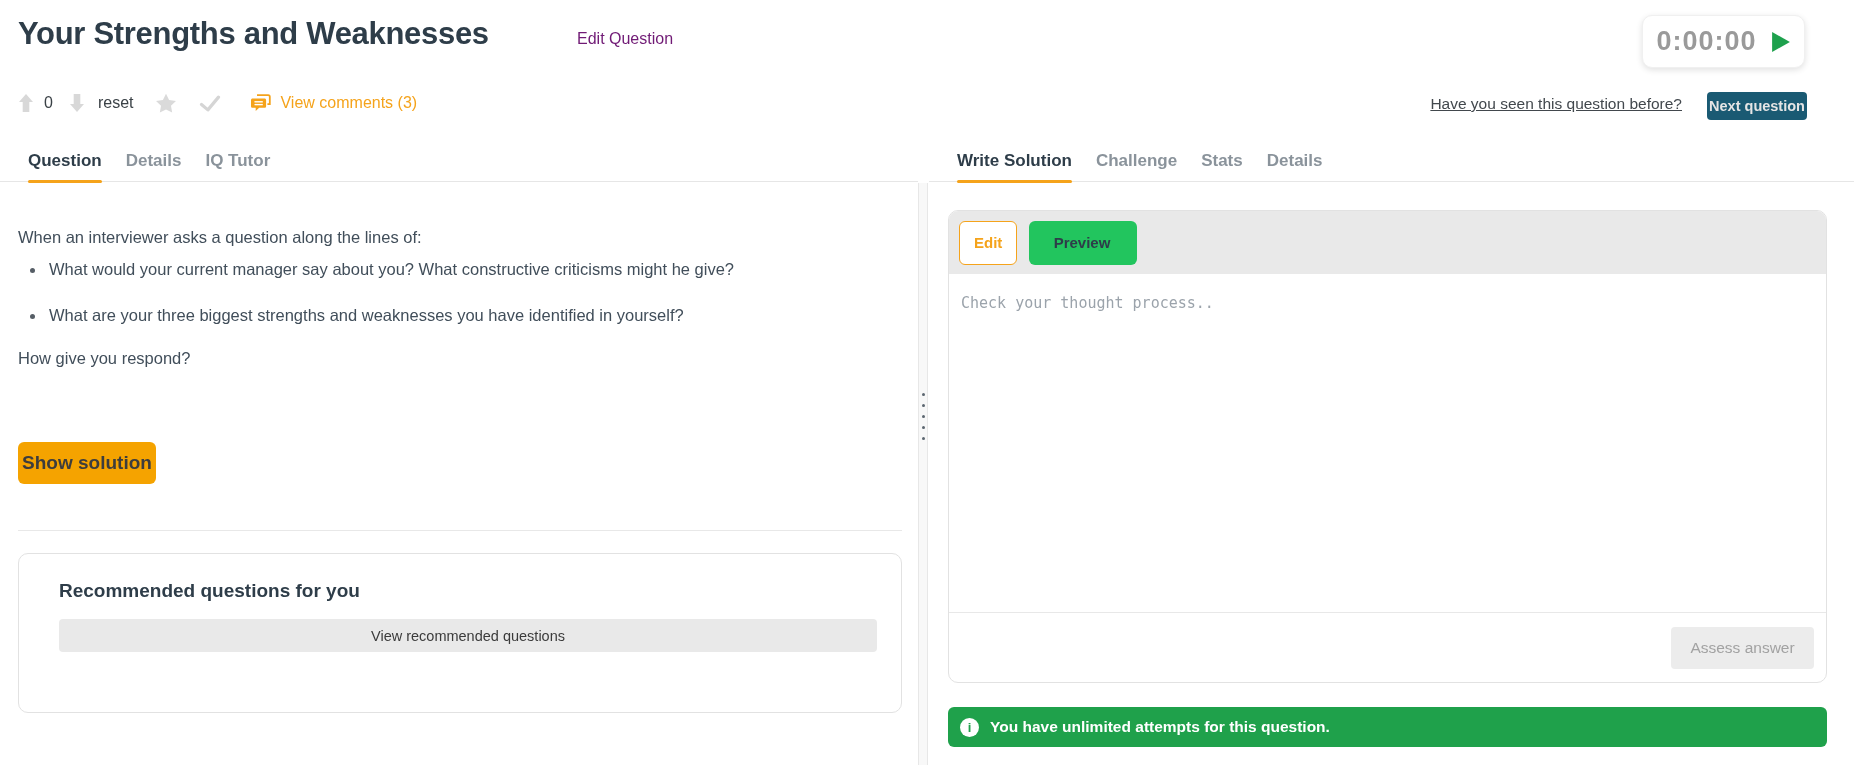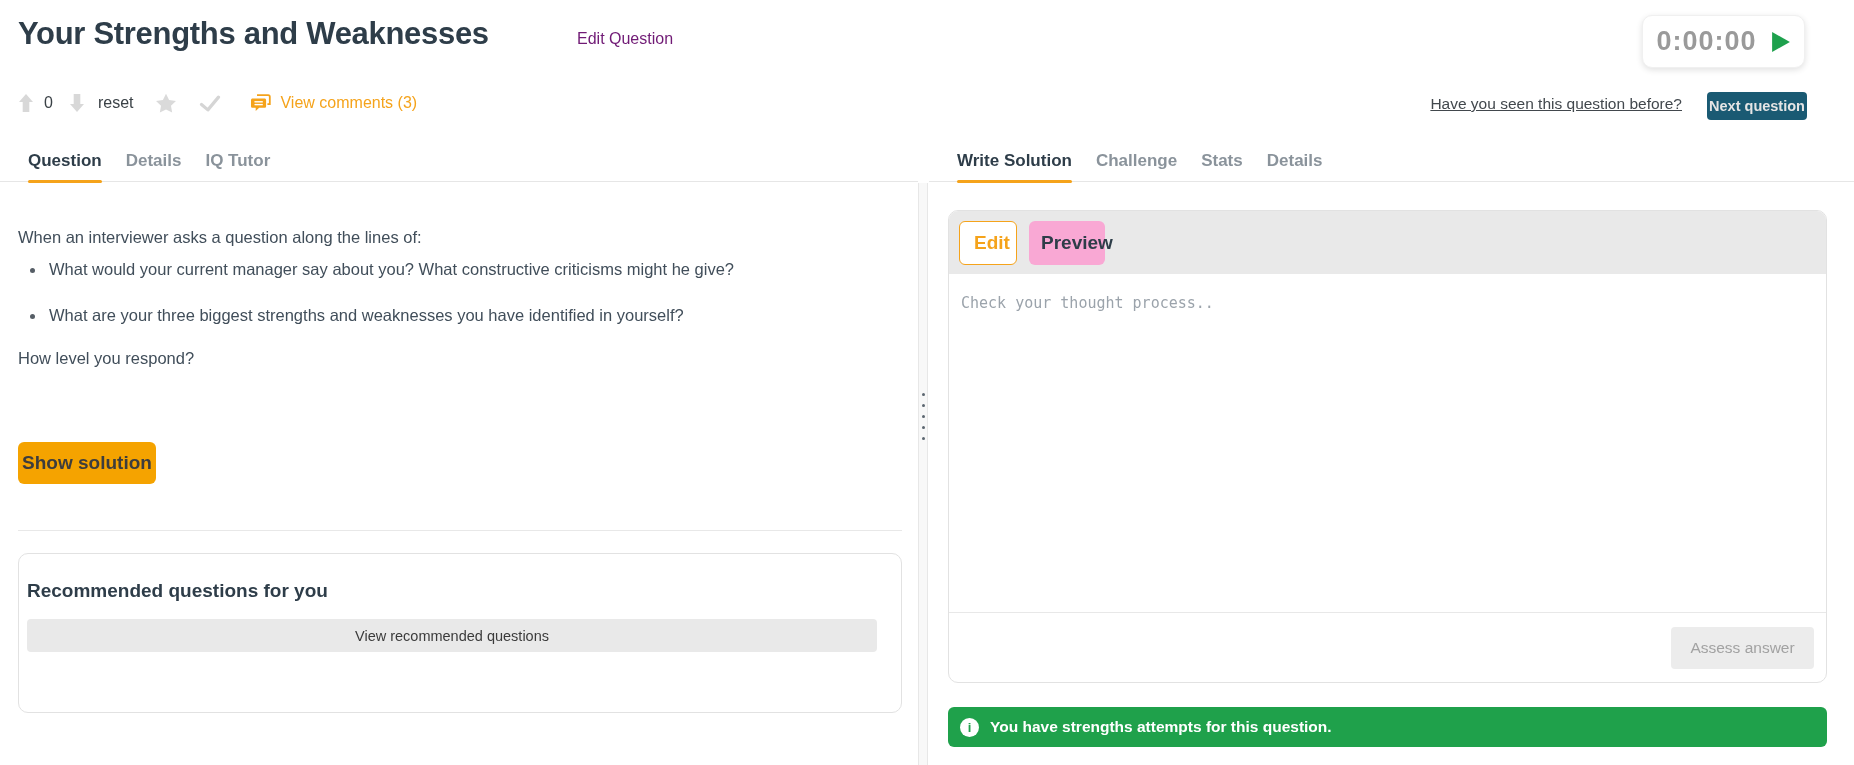--- a/index.html
+++ b/index.html
@@ -49,32 +49,32 @@
   .q-bullet { left:30px; display:flex; gap:14px; font-size:16.5px; color:#414e5a; align-items:flex-start; }
   .q-bullet .dot { width:5px; height:5px; border-radius:50%; background:#565e66; margin-top:8px; flex:none; }
   .q-b1 { top:260px; } .q-b2 { top:306px; }
   .q-outro { left:18px; top:349px; font-size:16.5px; color:#414e5a; }
 
   .show-solution { left:18px; top:442px; width:138px; height:42px; background:#f5a300; border:none; border-radius:6px;
     font-family:inherit; font-size:19px; font-weight:600; color:#3d3d3d; cursor:pointer; }
 
   .left-divider { left:18px; top:530px; width:884px; height:1px; background:#e8e8e8; }
 
-  .rec-card { left:18px; top:553px; width:884px; height:160px; border:1px solid #e2e2e2; border-radius:10px; padding:26px 24px 0 8px; }
+  .rec-card { left:18px; top:553px; width:884px; height:160px; border:1px solid #e2e2e2; border-radius:10px; padding:26px 24px 0 40px; }
   .rec-title { font-size:19px; font-weight:700; color:#2e3d49; }
   .rec-sub { font-size:16px; color:#414e5a; margin-top:18px; }
   .rec-btn { margin-top:17px; width:100%; height:33px; background:#e9e9e9; border:none; border-radius:4px;
     font-family:inherit; font-size:14.5px; color:#3b3b3b; cursor:pointer; }
 
   
   .editor-card { left:948px; top:210px; width:879px; height:473px; border:1px solid #e2e2e2; border-radius:10px; overflow:hidden; display:flex; flex-direction:column; background:#fff; }
   .editor-head { height:63px; background:#e9e9e9; flex:none; display:flex; align-items:center; padding-left:10px; gap:12px; }
-  .mode-btn { height:44px; border-radius:6px; font-family:inherit; font-size:19px; font-weight:700; cursor:pointer; padding:0 14px; }
+  .mode-btn { height:44px; border-radius:6px; font-family:inherit; font-size:15px; font-weight:700; cursor:pointer; padding:0 14px; }
   .mode-edit { background:#fff; border:1px solid #f5a31b; color:#f5a31b; width:58px; }
-  .mode-preview { background:#f9a8d4; border:none; color:#2e3d49; width:76px;padding-left:12px; }
+  .mode-preview { background:#22c55e; border:none; color:#2e3d49; width:108px;padding-left:12px; }
   .editor-area { flex:1; border:none; resize:none; outline:none; padding:20px 12px; font-family:"DejaVu Sans Mono", monospace; font-size:15px; color:#3c4852; background:#fff; }
   .editor-area::placeholder { color:#9ba3ab; opacity:1; }
   .editor-foot { height:70px; flex:none; border-top:1px solid #e8e8e8; display:flex; align-items:center; justify-content:flex-end; padding-right:12px; }
   .assess-btn { width:143px; height:42px; background:#ececec; border:none; border-radius:4px; font-family:inherit; font-size:15.5px; color:#a2a2a2; cursor:pointer; }
 
   .banner { left:948px; top:707px; width:879px; height:40px; background:#1fa14b; border-radius:6px; display:flex; align-items:center; padding-left:12px; gap:11px; }
   .info-circle { width:19px; height:19px; border-radius:50%; background:#fff; color:#1fa14b; font-size:13px; font-weight:700; display:flex; align-items:center; justify-content:center; flex:none; }
   .banner-text { color:#fff; font-size:15.5px; font-weight:700; }
 </style>
 </head>
@@ -155,21 +155,21 @@
 
 <p class="abs q-intro">When an interviewer asks a question along the lines of:</p>
 <div class="abs q-bullet q-b1">
   <span class="dot"></span>
   <span>What would your current manager say about you? What constructive criticisms might he give?</span>
 </div>
 <div class="abs q-bullet q-b2">
   <span class="dot"></span>
   <span>What are your three biggest strengths and weaknesses you have identified in yourself?</span>
 </div>
-<p class="abs q-outro">How level you respond?</p>
+<p class="abs q-outro">How give you respond?</p>
 
 <button class="abs show-solution">Show solution</button>
 
 <div class="abs left-divider"></div>
 
 <div class="abs rec-card">
   <div class="rec-title">Recommended questions for you</div>
   <button class="rec-btn">View recommended questions</button>
 </div>
 
@@ -179,14 +179,14 @@
     <button class="mode-btn mode-preview">Preview</button>
   </div>
   <textarea class="editor-area" placeholder="Check your thought process.." style=""></textarea>
   <div class="editor-foot">
     <button class="assess-btn">Assess answer</button>
   </div>
 </div>
 
 <div class="abs banner">
   <span class="info-circle">i</span>
-  <span class="banner-text">You have strengths attempts for this question.</span>
+  <span class="banner-text">You have unlimited attempts for this question.</span>
 </div>
 
 </body></html>

